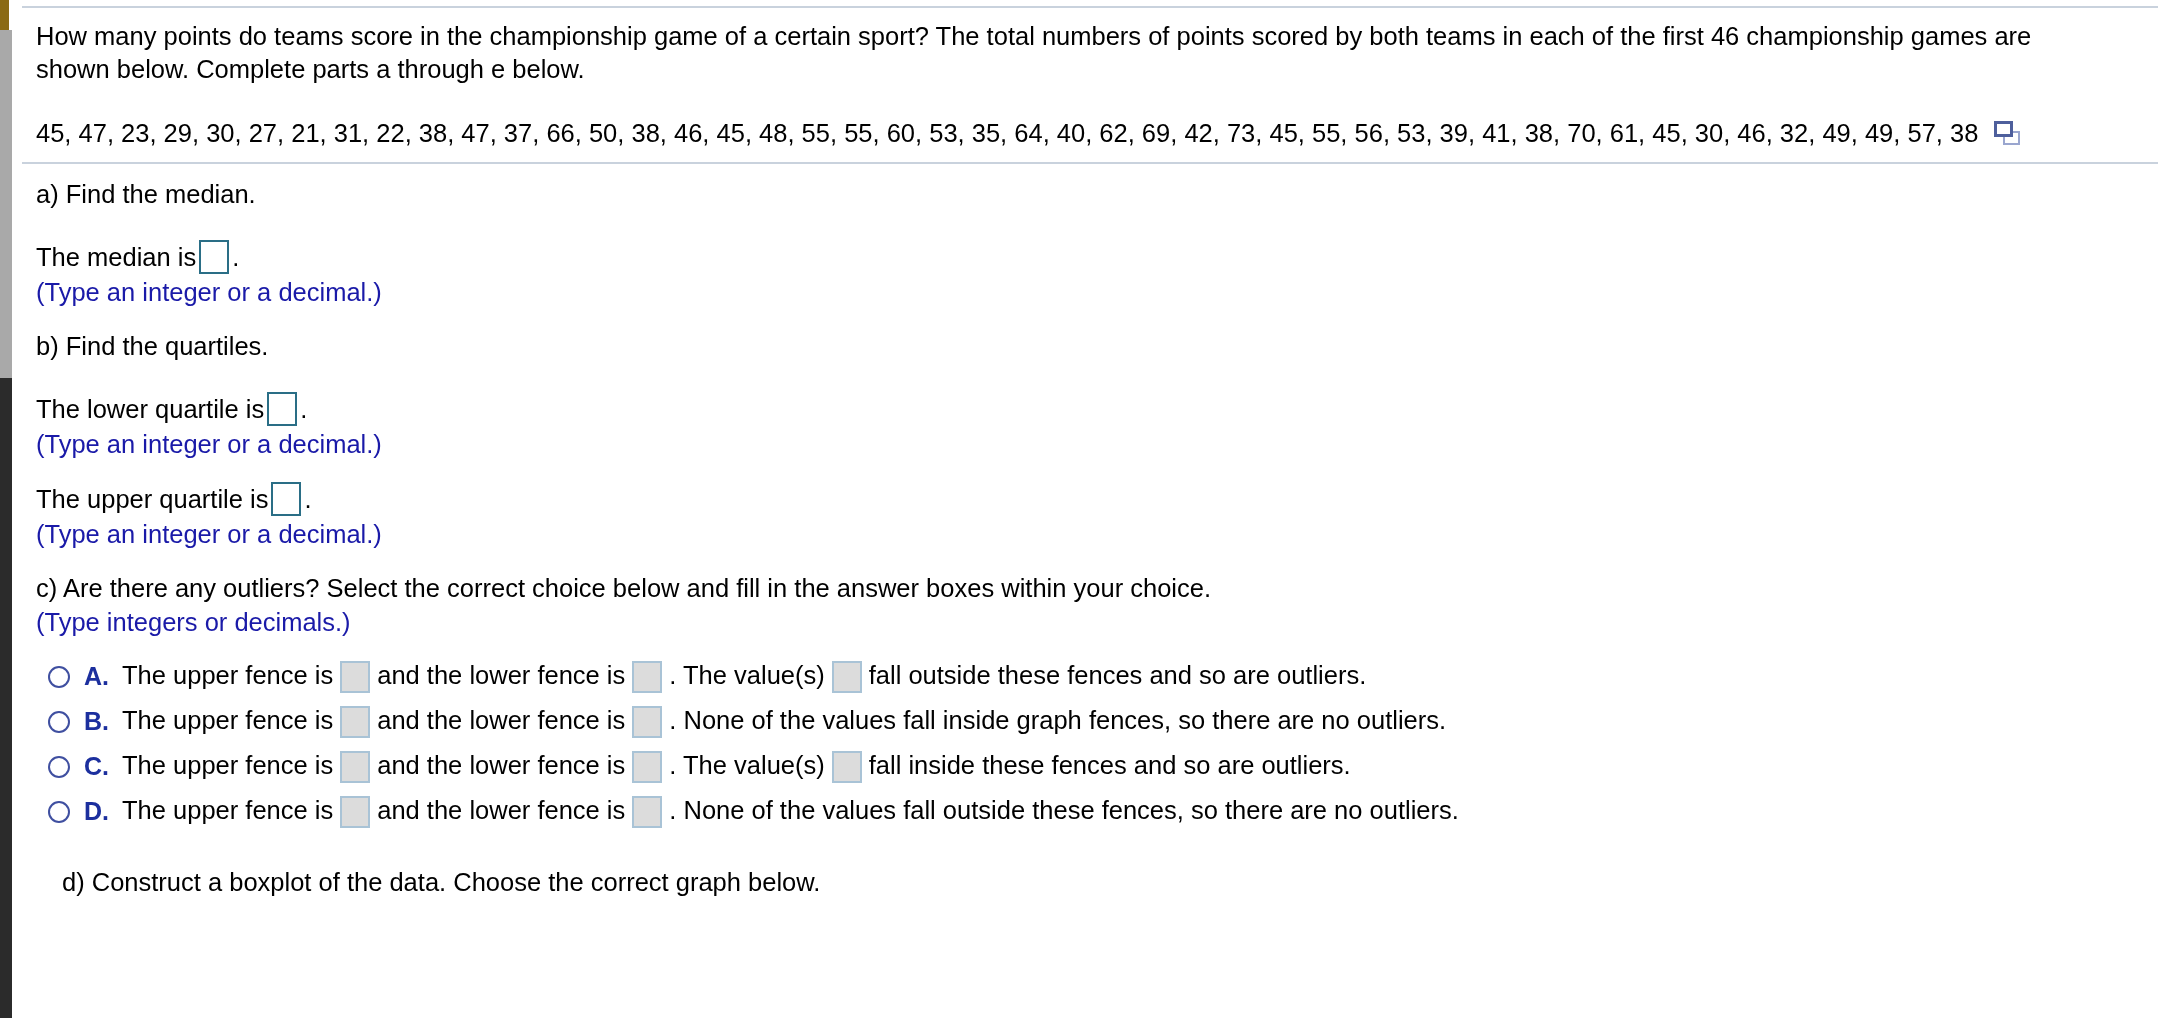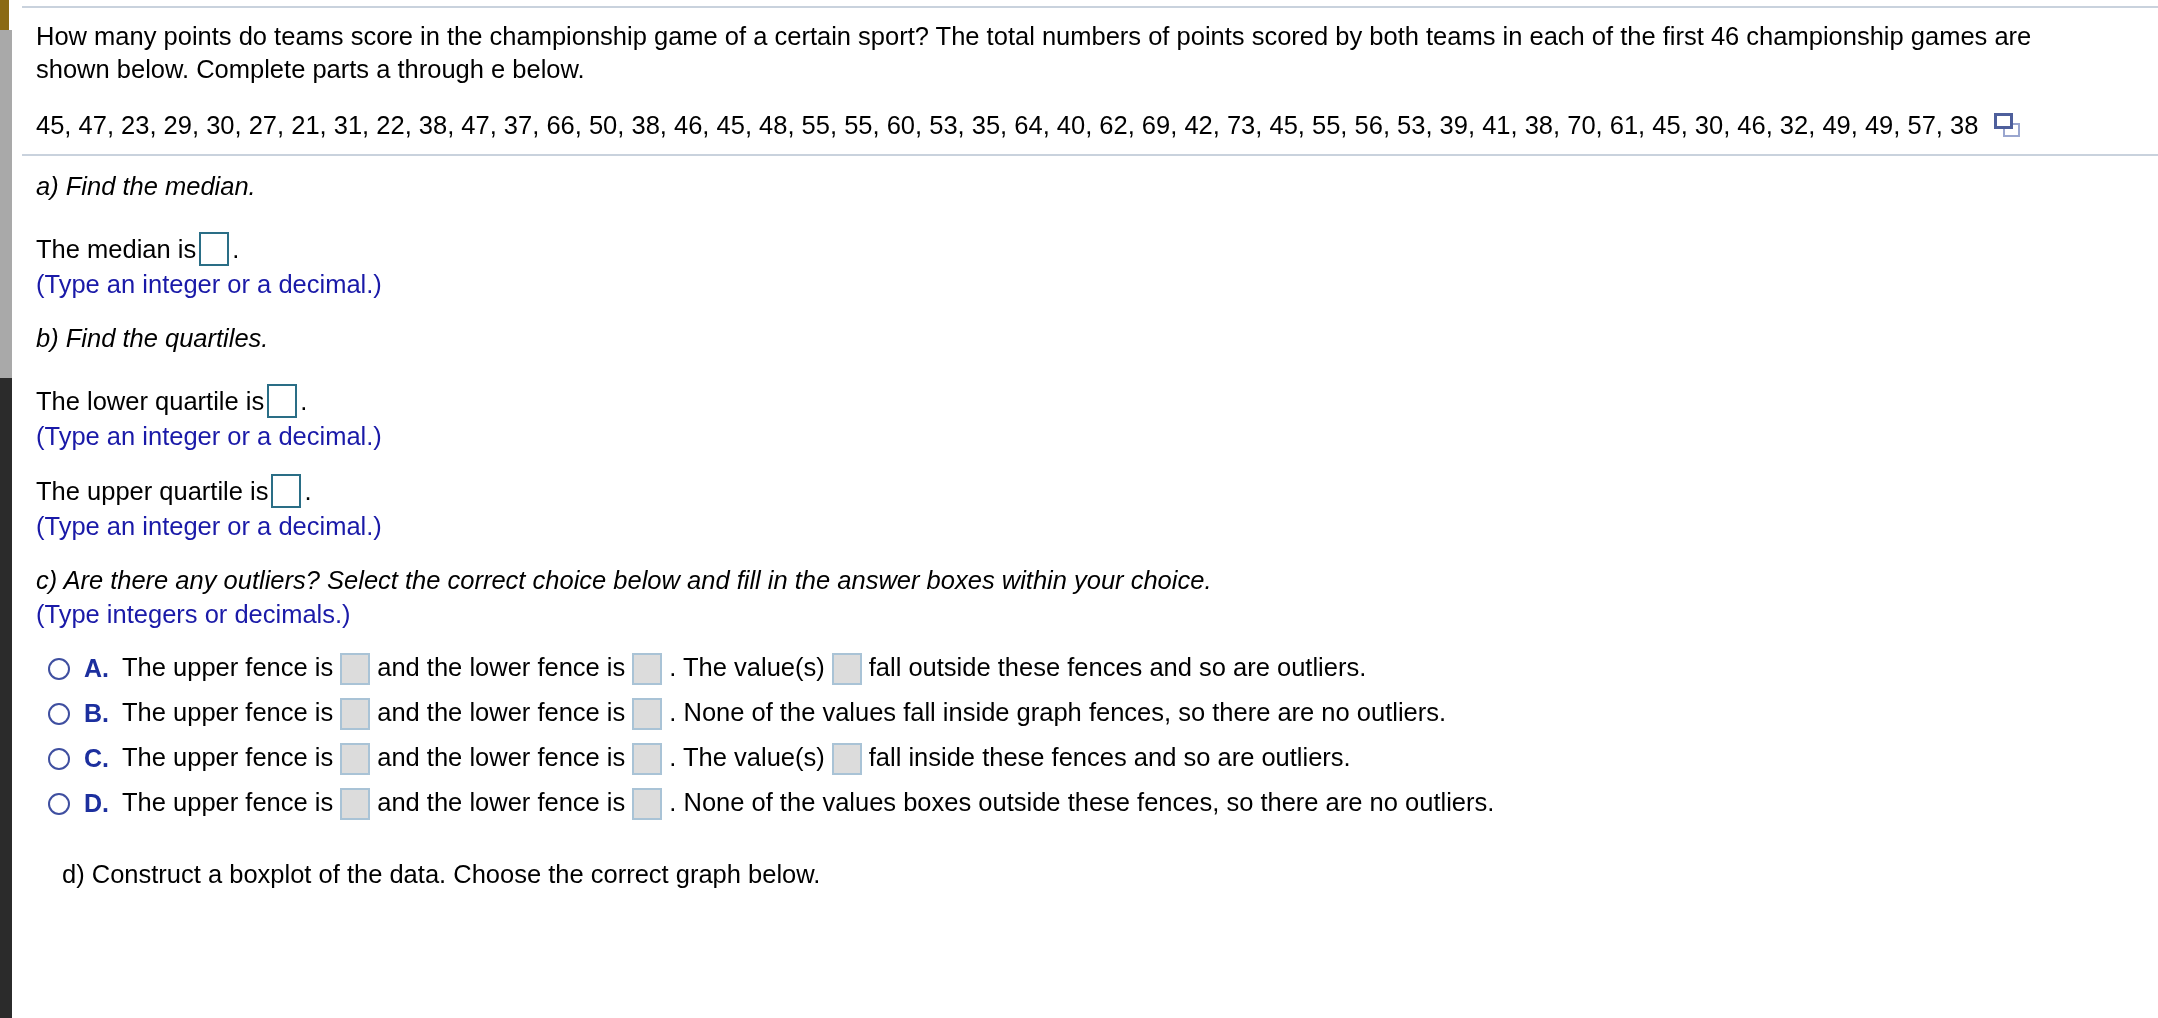--- a/index.html
+++ b/index.html
@@ -79,21 +79,21 @@
 
   
   #prompt {
     padding-top: 12px;
     font-size: 25.5px;
     line-height: 33px;
     color: #000;
     max-width: 2075px;
   }
   #data-row {
-    margin-top: 24px;
+    margin-top: 32px;
     margin-bottom: 14px;
     font-size: 25.5px;
     line-height: 30px;
     display: flex;
     align-items: center;
     gap: 16px;
     white-space: nowrap;
   }
   #copy-icon {
     display: inline-block;
@@ -116,21 +116,20 @@
     background: #ffffff;
   }
 
   
   #body { padding-top: 14px; }
   .qhead {
     font-size: 25.5px;
     line-height: 32px;
     margin: 0 0 0 0;
     color: #000;
-    font-style: italic;
   }
   .spacer-22 { height: 22px; }
   .spacer-30 { height: 30px; }
 
   .answer-line {
     font-size: 25.5px;
     line-height: 30px;
     display: flex;
     align-items: center;
     color: #000;
@@ -310,21 +309,21 @@
       </div>
 
       <div class="choice">
         <span class="radio"></span>
         <span class="choice-letter">D.</span>
         <span class="choice-text">
           <span class="t">The upper fence is</span>
           <span class="fillbox"></span>
           <span class="t">and the lower fence is</span>
           <span class="fillbox"></span>
-          <span class="t">. None of the values boxes outside these fences, so there are no outliers.</span>
+          <span class="t">. None of the values fall outside these fences, so there are no outliers.</span>
         </span>
       </div>
 
     </div>
 
     <div id="part-d">d) Construct a boxplot of the data. Choose the correct graph below.</div>
 
   </div>
 </div>
 

